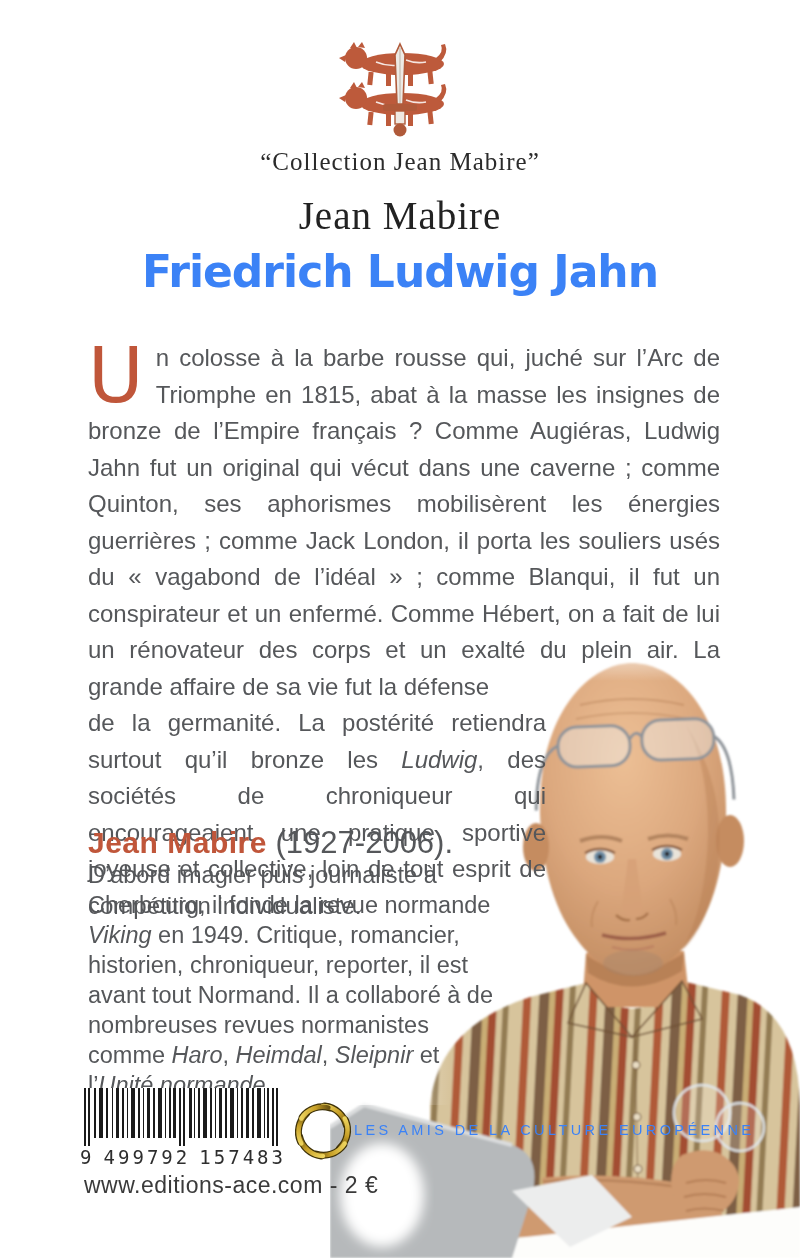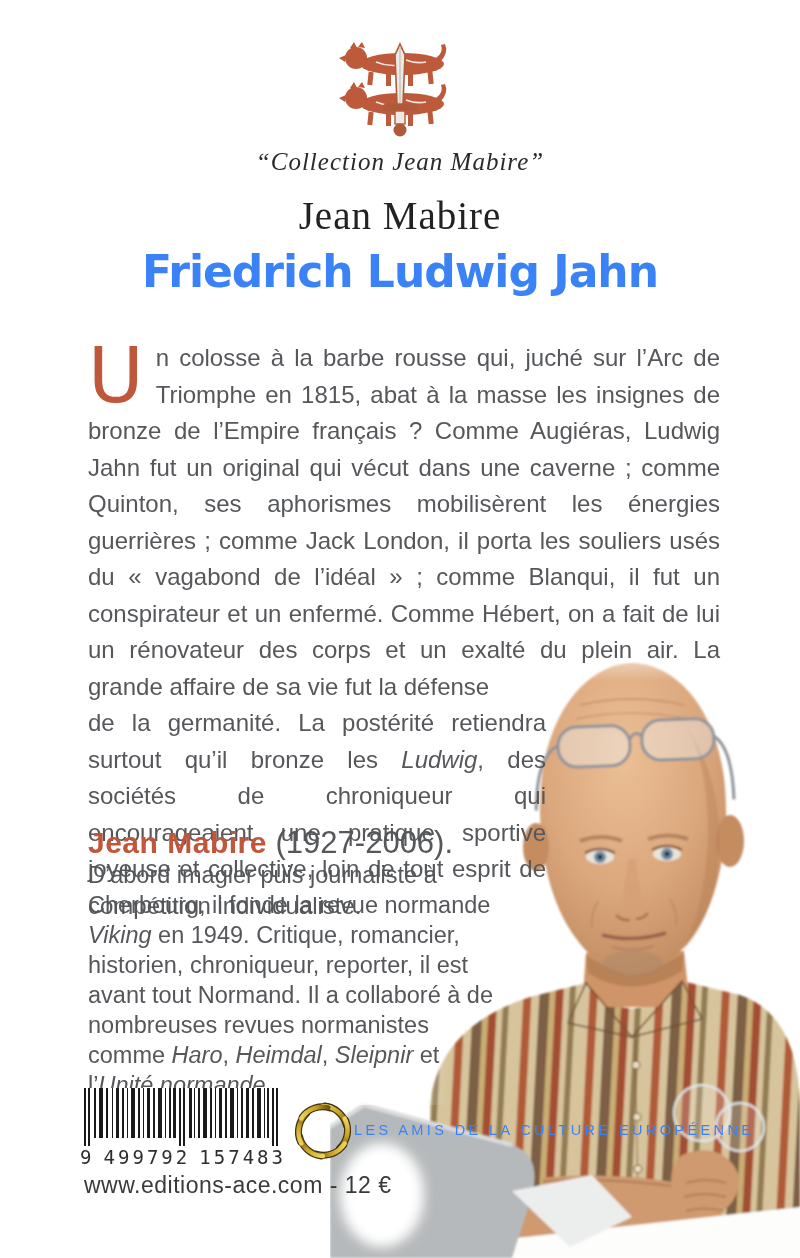--- a/index.html
+++ b/index.html
@@ -4,21 +4,21 @@
 <style>
   html,body{margin:0;padding:0;background:#ffffff;}
   .page{
     position:relative;width:800px;height:1258px;background:#ffffff;
     overflow:hidden;font-family:"Liberation Sans",sans-serif;
   }
   
   .logo{position:absolute;left:336px;top:42px;width:128px;height:104px;}
   .collection{
     position:absolute;left:0;top:148px;width:800px;text-align:center;
-    font-family:"Liberation Serif",serif;font-style:italic;
+    font-family:"Liberation Serif",serif;
     font-size:25px;color:#2b2b2b;letter-spacing:1px;
   }
   .author{
     position:absolute;left:0;top:193px;width:800px;text-align:center;
     font-family:"Liberation Serif",serif;font-size:39px;color:#222222;
     letter-spacing:1px;
   }
   .title{
     position:absolute;left:0;top:246px;width:800px;text-align:center;
     font-family:"DejaVu Sans",sans-serif;font-weight:700;
@@ -293,21 +293,21 @@
           <rect x="202" y="0" width="2" height="58"></rect>
       </g>
     </svg>
   </div>
   <div class="barcode-digits">
     <span>9</span>
     <span>499792</span>
     <span>157483</span>
   </div>
 
-  <div class="website">www.editions-ace.com - 12 €</div>
+  <div class="website">www.editions-ace.com - 2 €</div>
 
   <svg class="ace-logo" viewBox="0 0 66 66" aria-hidden="true">
     <defs>
       <linearGradient id="gold" x1="0" y1="0" x2="1" y2="1">
         <stop offset="0" stop-color="#ecd25c"></stop>
           <stop offset="0.55" stop-color="#c79f26"></stop>
           <stop offset="1" stop-color="#6d5510"></stop>
       </linearGradient>
     </defs>
     <g fill="none" stroke-linecap="round">

